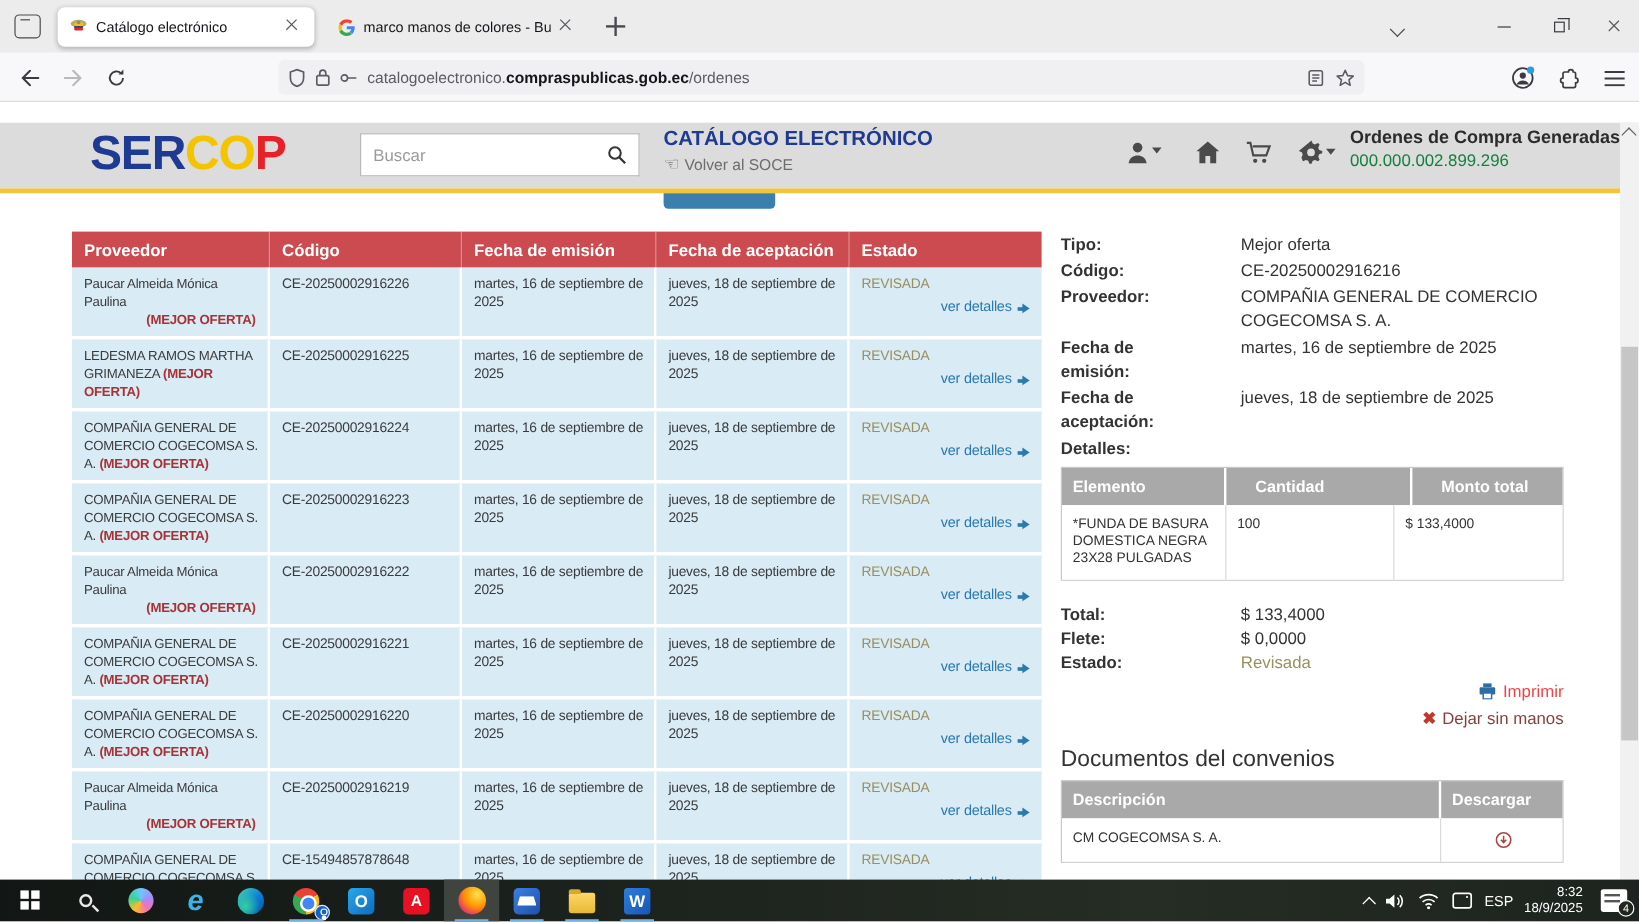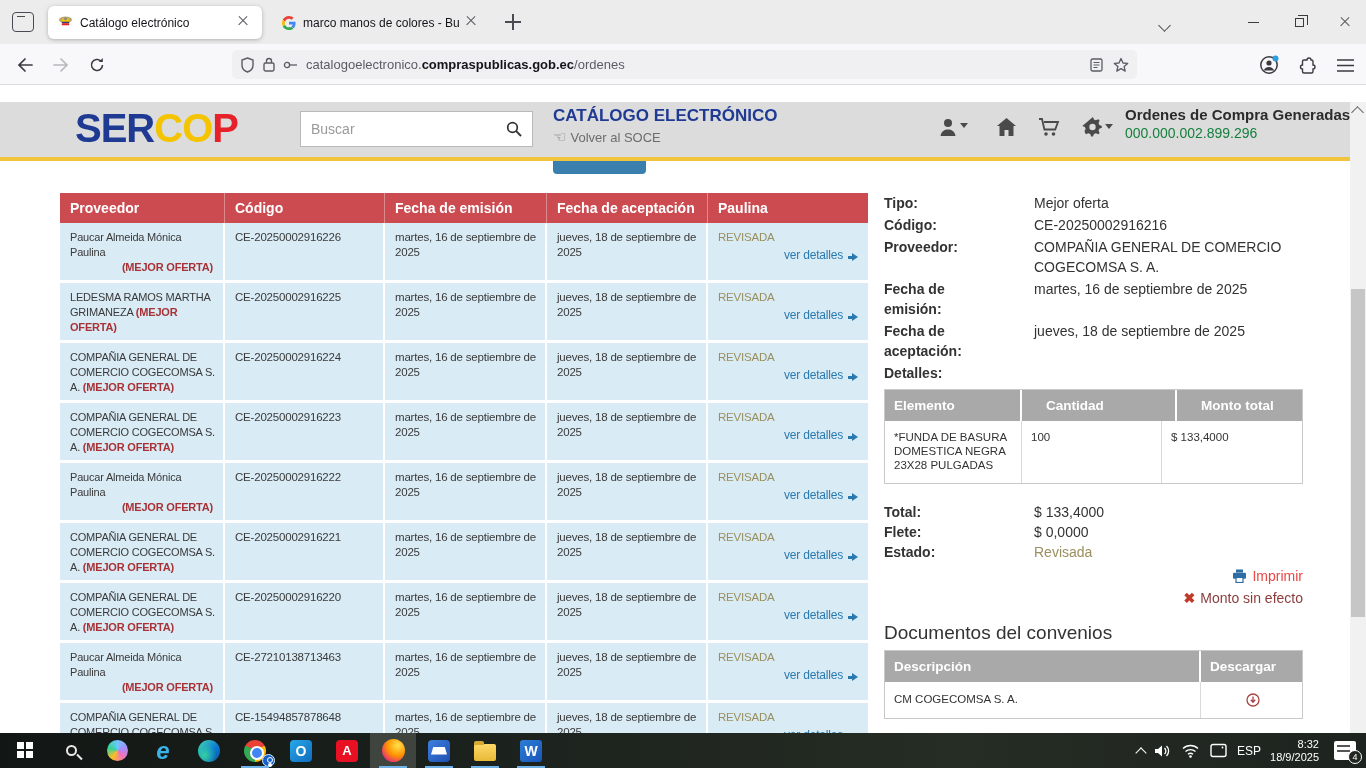--- a/index.html
+++ b/index.html
@@ -285,21 +285,21 @@
     </div>
     <div class="yellowbar"></div>
     <div class="blue-remnant"></div>
 
     <div class="orders">
       <div class="o-head" id="orders-head">
           <div class="oh-cell">Proveedor</div>
           <div class="oh-cell">Código</div>
           <div class="oh-cell">Fecha de emisión</div>
           <div class="oh-cell">Fecha de aceptación</div>
-          <div class="oh-cell">Paulina</div>
+          <div class="oh-cell">Estado</div>
         </div>
       <div id="orders-body">
           <div class="o-row">
             <div class="o-cell c0"><span class="prov-name">Paucar Almeida Mónica Paulina </span><span class="mejor blockright">(MEJOR OFERTA)</span></div>
             <div class="o-cell c1">CE-20250002916226</div>
             <div class="o-cell c2">martes, 16 de septiembre de 2025</div>
             <div class="o-cell c3">jueves, 18 de septiembre de 2025</div>
             <div class="o-cell c4">
               <div class="estado-txt">REVISADA</div>
               <div class="vd-wrap"><span class="vd-text">ver detalles</span><span class="vd-arrow"></span></div>
@@ -360,21 +360,21 @@
             <div class="o-cell c1">CE-20250002916220</div>
             <div class="o-cell c2">martes, 16 de septiembre de 2025</div>
             <div class="o-cell c3">jueves, 18 de septiembre de 2025</div>
             <div class="o-cell c4">
               <div class="estado-txt">REVISADA</div>
               <div class="vd-wrap"><span class="vd-text">ver detalles</span><span class="vd-arrow"></span></div>
             </div>
           </div>
           <div class="o-row">
             <div class="o-cell c0"><span class="prov-name">Paucar Almeida Mónica Paulina </span><span class="mejor blockright">(MEJOR OFERTA)</span></div>
-            <div class="o-cell c1">CE-27210138713463</div>
+            <div class="o-cell c1">CE-20250002916219</div>
             <div class="o-cell c2">martes, 16 de septiembre de 2025</div>
             <div class="o-cell c3">jueves, 18 de septiembre de 2025</div>
             <div class="o-cell c4">
               <div class="estado-txt">REVISADA</div>
               <div class="vd-wrap"><span class="vd-text">ver detalles</span><span class="vd-arrow"></span></div>
             </div>
           </div>
           <div class="o-row">
             <div class="o-cell c0"><span class="prov-name">COMPAÑIA GENERAL DE COMERCIO COGECOMSA S. A. </span><span class="mejor">(MEJOR OFERTA)</span></div>
             <div class="o-cell c1">CE-15494857878648</div>
@@ -447,21 +447,21 @@
         <div><span class="act-print">
           <svg width="15" height="14" viewBox="0 0 15 14">
                 <rect x="4" y="0.5" width="7" height="3" fill="#2e6da4"></rect>
                 <rect x="1" y="3.8" width="13" height="6" rx="1" fill="#2e6da4"></rect>
                 <rect x="4" y="8.5" width="7" height="5" fill="#fff" stroke="#2e6da4" stroke-width="1.2"></rect>
               </svg>
           <span>Imprimir</span>
             </span></div>
         <div><span class="act-void">
           <span class="xmark">✖</span>
-          <span>Monto sin efecto</span>
+          <span>Dejar sin manos</span>
             </span></div>
       </div>
       <div class="docs-heading">Documentos del convenios</div>
       <div class="docs-table">
         <div class="dt-head" id="docs-head">
             <div class="dt-hcell">Descripción</div>
             <div class="dt-hcell">Descargar</div>
           </div>
         <div id="docs-body">
             <div class="dt-row">

